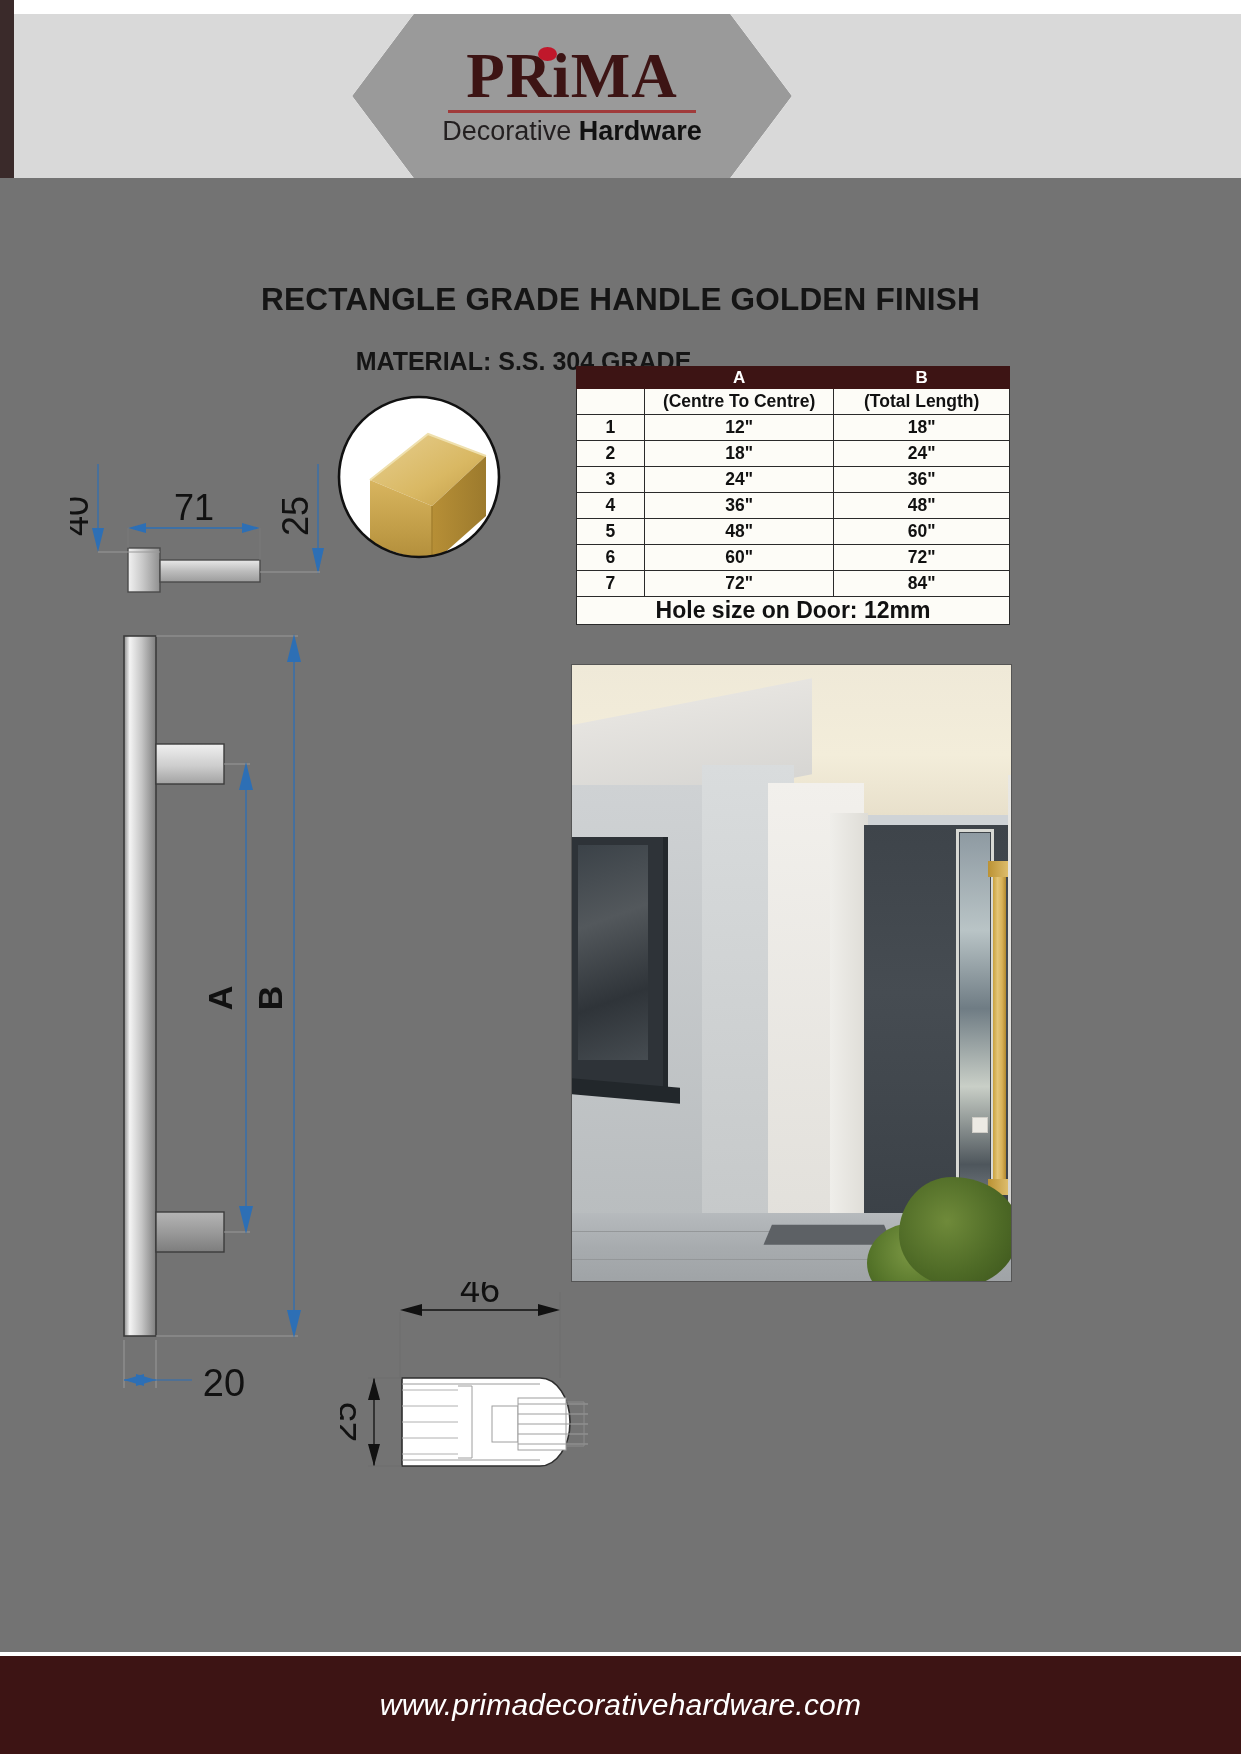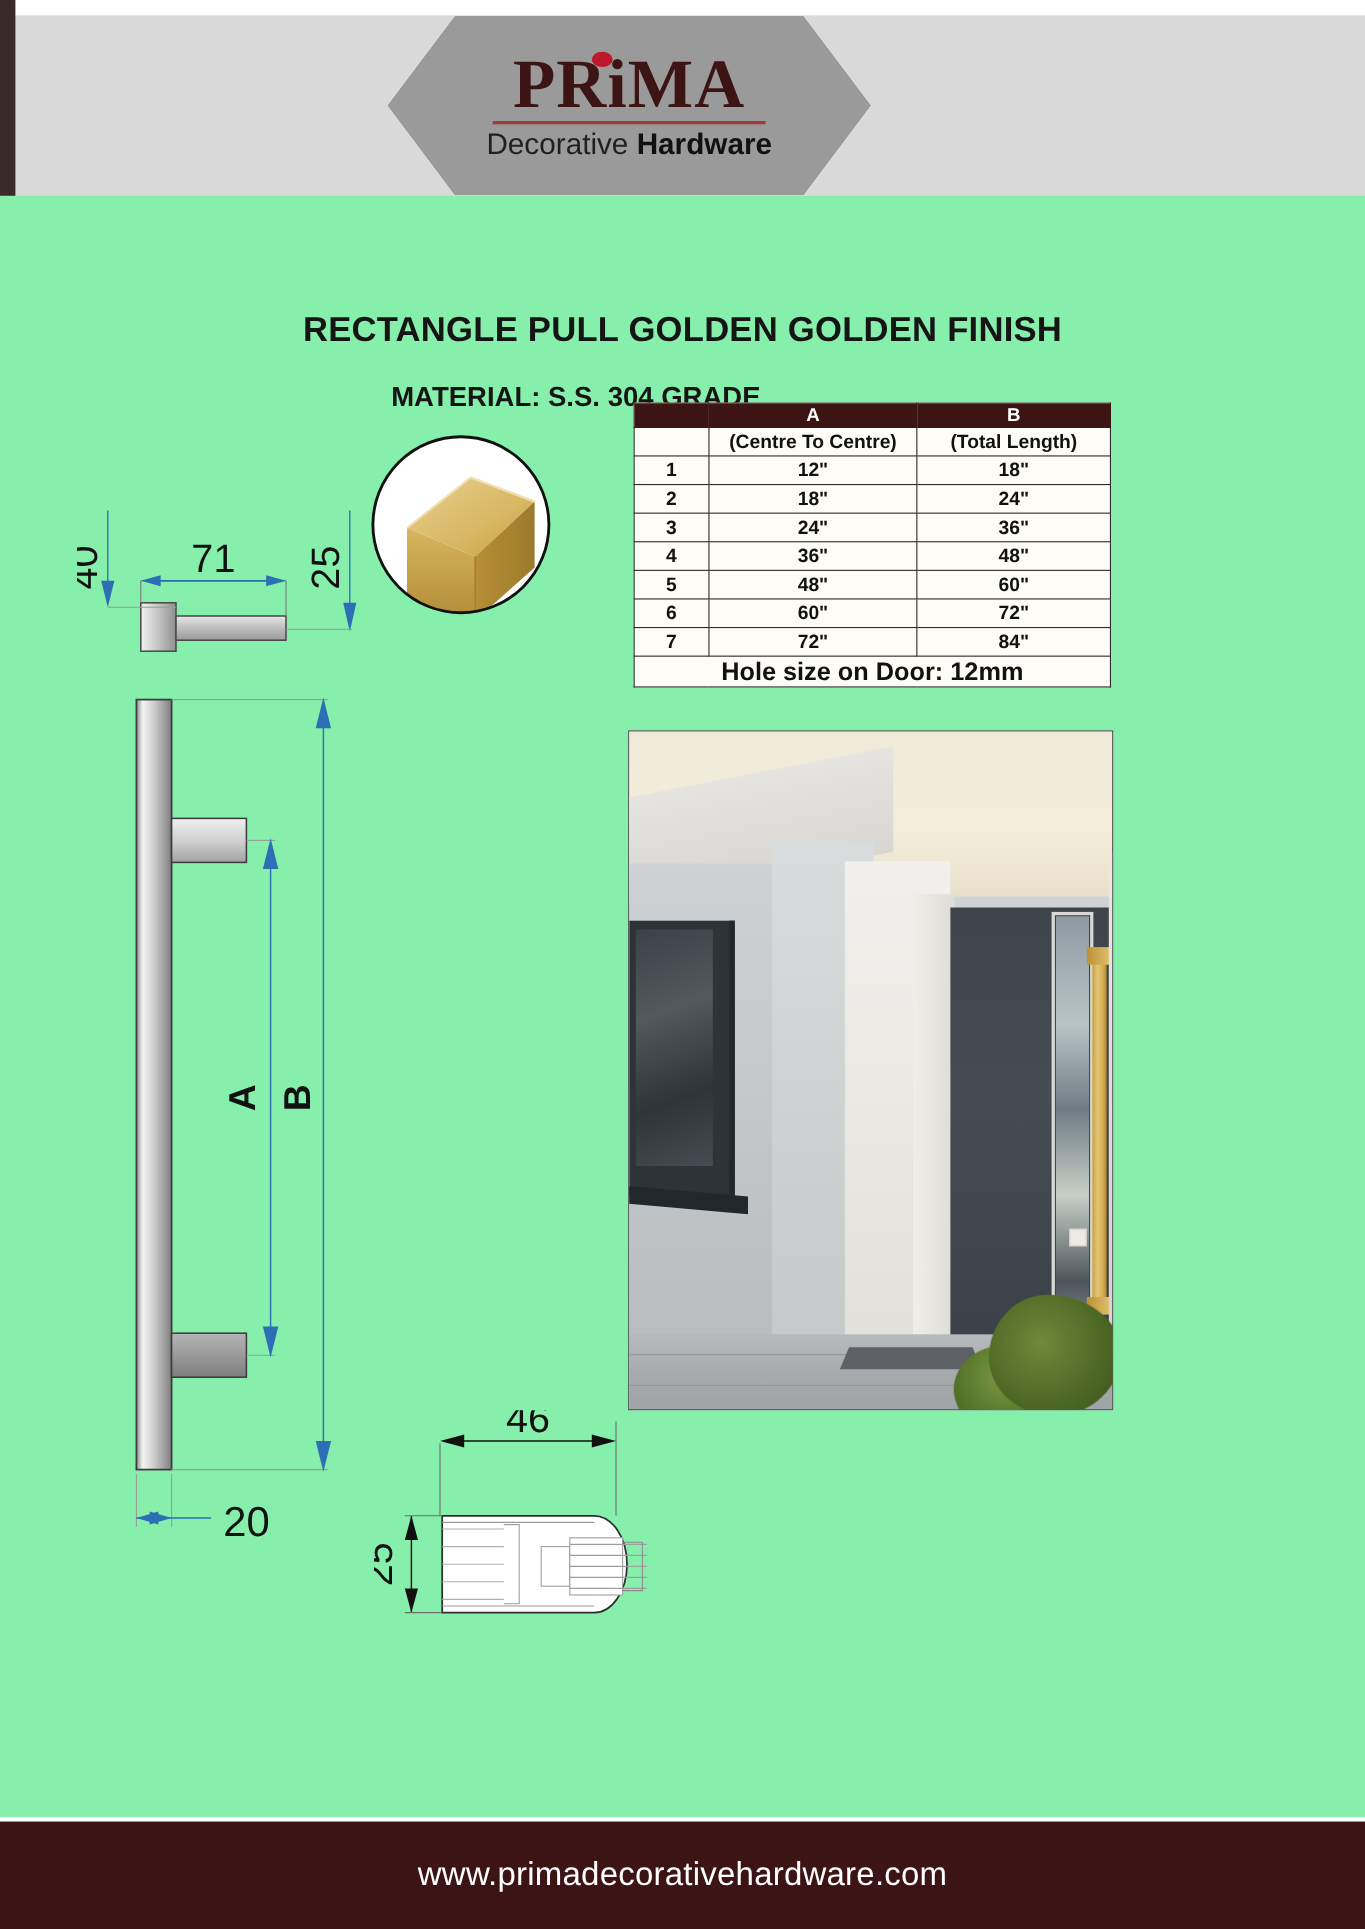--- a/index.html
+++ b/index.html
@@ -2,21 +2,21 @@
 <html><head>
 <meta charset="utf-8">
 <style>
   * { box-sizing: border-box; margin: 0; padding: 0; }
   html, body {
     width: 1241px; height: 1754px;
     font-family: "Liberation Sans", sans-serif;
     background: #ffffff;
     overflow: hidden;
   }
-  .page { position: relative; width: 1241px; height: 1754px; background: #86efac; }
+  .page { position: relative; width: 1241px; height: 1754px; background: #737373; }
 
   
   .header-band {
     position: absolute; left: 0; top: 0; width: 1241px; height: 178px;
     background: #d9d9d9;
   }
   .header-left-dark {
     position: absolute; left: 0; top: 0; width: 14px; height: 178px;
     background: #3a2a2a;
   }
@@ -183,21 +183,21 @@
 
   
   .dwg { position: absolute; }
   .dim-txt { font-family:"Liberation Sans", sans-serif; fill:#111; }
 
   
   .footer {
     position: absolute; left: 0; bottom: 0; width: 1241px; height: 98px;
     background: #3d1414; display:flex; align-items:center; justify-content:center;
   }
-  .footer-url { color:#ffffff; font-size: 30px; letter-spacing: 0.2px; }
+  .footer-url { color:#ffffff; font-size: 30px; letter-spacing: 0.2px; font-style: italic; }
   .footer-top-line{
     position:absolute; left:0; bottom:98px; width:1241px; height:4px; background:#ffffff;
   }
 </style>
 </head>
 <body>
 
 <div class="page">
 
   <div class="header-band"></div>
@@ -214,21 +214,21 @@
         <span class="logo-dot"></span>
         <span>PRiMA</span>
       </div>
       <div class="logo-rule"></div>
       <div class="logo-sub">
         <span>Decorative </span><b>Hardware</b>
       </div>
     </div>
   </div>
 
-  <div class="title-1">RECTANGLE PULL GOLDEN  GOLDEN FINISH</div>
+  <div class="title-1">RECTANGLE GRADE HANDLE  GOLDEN FINISH</div>
   <div class="title-2">MATERIAL: S.S. 304 GRADE</div>
 
   <svg class="dwg" style="left:70px; top:420px;" width="290" height="200">
 
     <rect x="58" y="128" width="32" height="44" fill="url(#barGrad)" stroke="#4a4a4a" stroke-width="1.4"></rect>
     <rect x="90" y="140" width="100" height="22" fill="url(#stdGrad)" stroke="#4a4a4a" stroke-width="1.4"></rect>
     <defs>
       <linearGradient id="barGrad" x1="0" y1="0" x2="1" y2="0">
         <stop offset="0%" stop-color="#f2f2f2"></stop>
           <stop offset="45%" stop-color="#c9c9c9"></stop>

